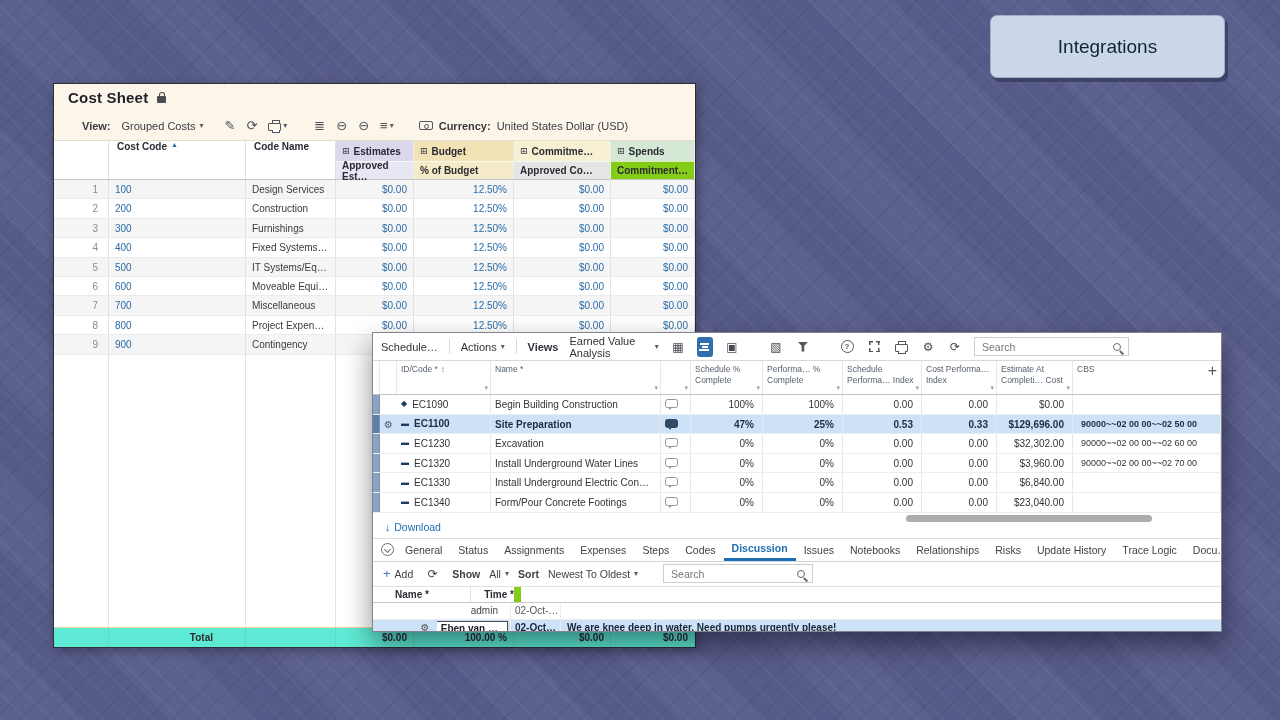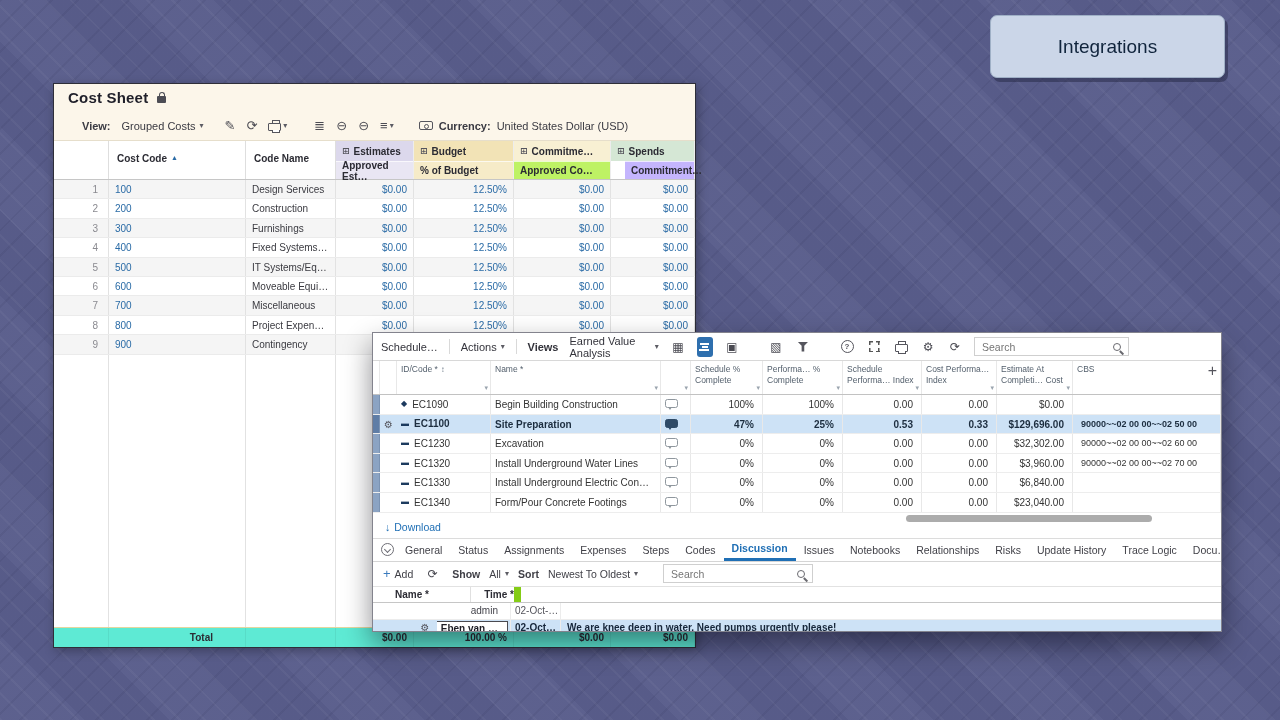--- a/index.html
+++ b/index.html
@@ -73,32 +73,32 @@
   .cs-title .t { font-size:15px; font-weight:bold; color:#1f1f29; letter-spacing:.2px; }
   .cs-toolbar { flex:0 0 30px; background:#fcf6ea; border-bottom:1px solid #e6decb;
     display:flex; align-items:center; gap:11px; padding:0 10px 0 28px; font-size:11px; color:#3a3a42; }
   .tbico { font-size:13px; color:#4c4c54; display:inline-flex; align-items:center; gap:2px; cursor:default; }
   .cur-group { display:inline-flex; align-items:center; gap:6px; margin-left:14px; }
 
   .w-gut{width:55px;} .w-code{width:137px;} .w-name{width:90px;}
   .w-est{width:78px;} .w-pct{width:100px;} .w-co{width:97px;} .w-sp{width:84px;}
 
   .cs-head { flex:0 0 38px; display:flex; border-bottom:1px solid #c6c6c6; background:#fff; }
-  .h-left { display:flex; align-items:center; gap:4px; padding:0 19px 4px 8px; border-right:1px solid #dedede;
+  .h-left { display:flex; align-items:flex-start; gap:4px; padding:0 19px 4px 8px; border-right:1px solid #dedede;
     font-weight:bold; color:#2b2b33; }
   .sorta { color:#2a6ba6; font-size:7px; padding-bottom:2px; }
   .h-grp-col { display:flex; flex-direction:column; border-right:1px solid rgba(0,0,0,0.07); }
   .h-grp { height:20px; display:flex; align-items:center; gap:4px; padding-left:6px; font-weight:bold; color:#2b2b33; }
   .h-sub { height:18px; display:flex; align-items:center; padding-left:6px; font-weight:bold; color:#2b2b33;
     border-top:1px solid rgba(255,255,255,0.7); }
   .gx { font-size:9px; color:#55555d; }
   .g-est .h-grp{background:#dcd8ec;} .g-est .h-sub{background:#e9e6f3;}
   .g-bud .h-grp{background:#f2e3b6;} .g-bud .h-sub{background:#f6ebc8;}
-  .g-com .h-grp{background:#f8f0d3;} .g-com .h-sub{background:#bef264;}
-  .g-sp  .h-grp{background:#d5e7d5;} .g-sp  .h-sub{background:#c4b5fd;margin-left:14px;}
+  .g-com .h-grp{background:#f8f0d3;} .g-com .h-sub{background:#e5e5e5;}
+  .g-sp  .h-grp{background:#d5e7d5;} .g-sp  .h-sub{background:#84cc16;}
 
   .cs-row { display:flex; height:19.4px; line-height:18px; border-bottom:1px solid #ebebeb; background:#fff; }
   .cs-row:nth-child(odd) { background:#f5f5f5; }
   .cc { border-right:1px solid #e2e2e2; padding:0 6px; white-space:nowrap; overflow:hidden; text-overflow:ellipsis;
     display:block; line-height:19px; }
   .gut { color:#8a8a90; text-align:right; padding-right:10px; }
   .link { color:#2a6ba6; }
   .namec { color:#3a3a40; }
 
   .cs-fill { flex:1; display:flex; background:#fff; }

